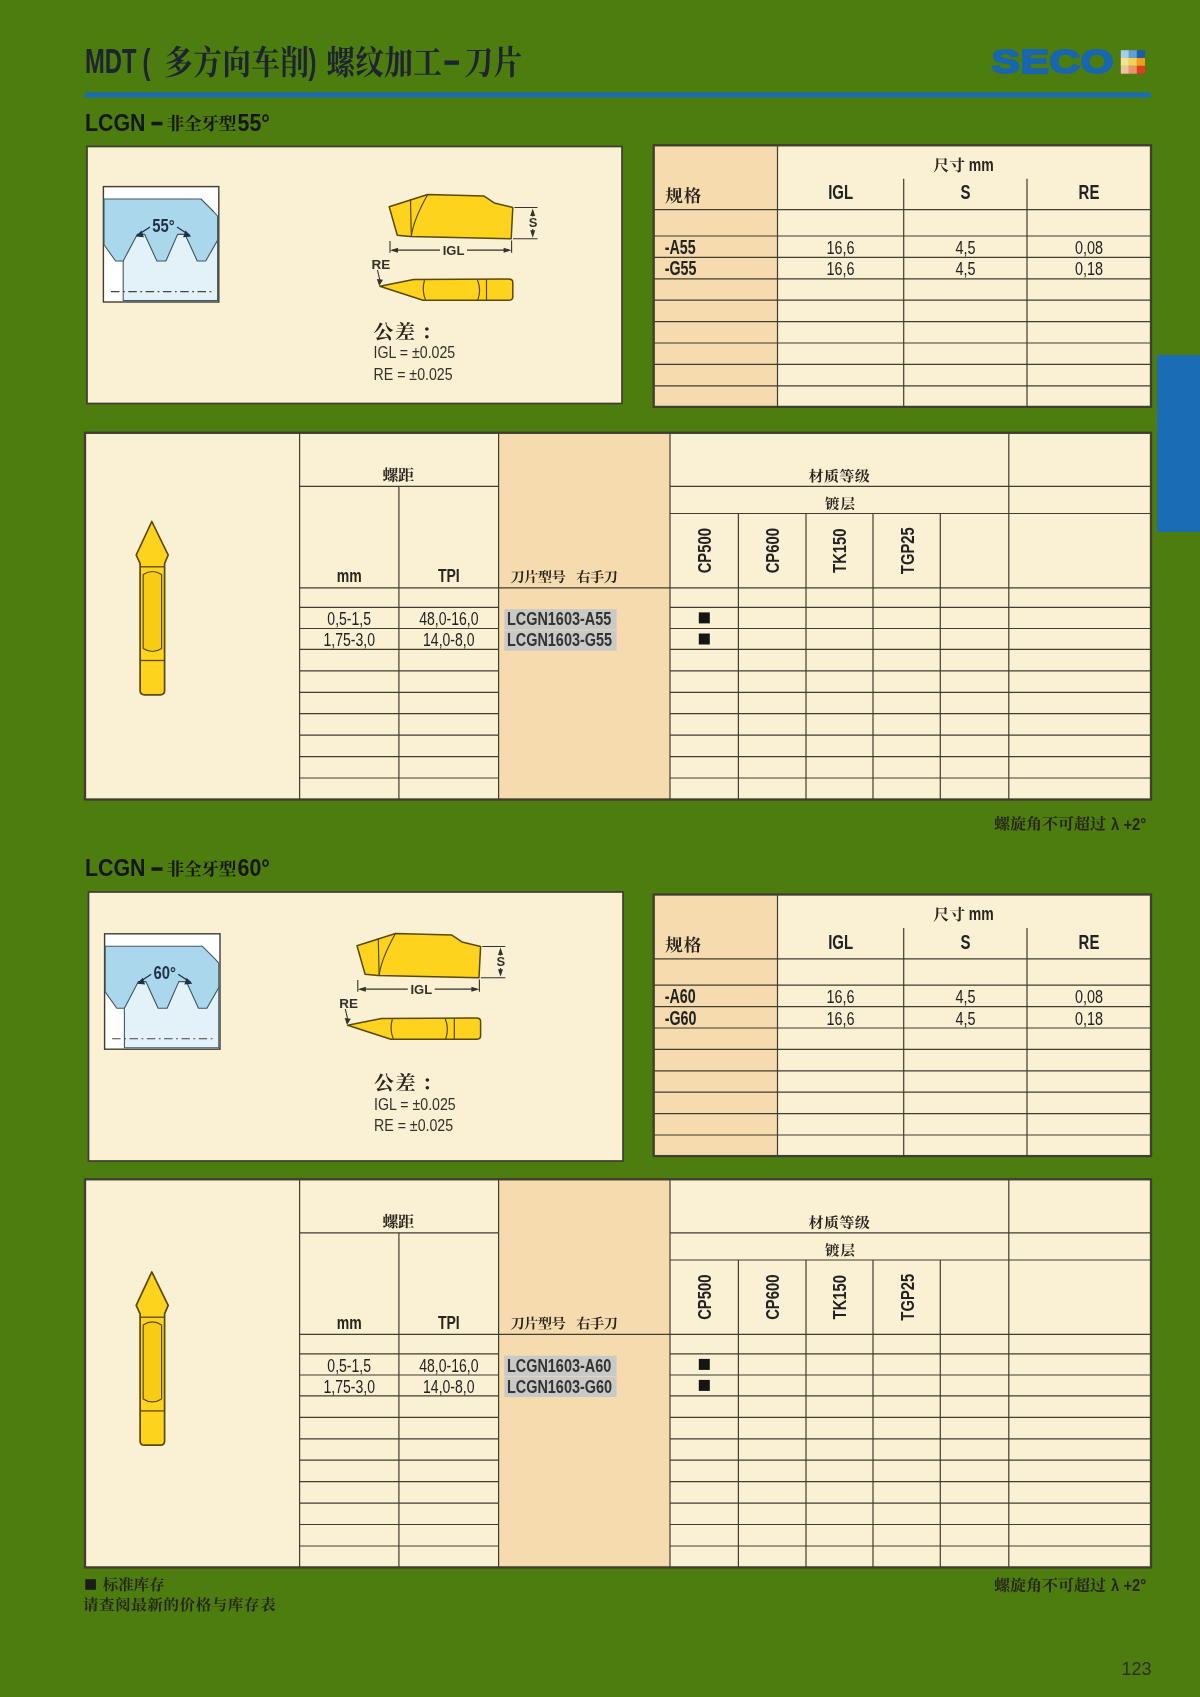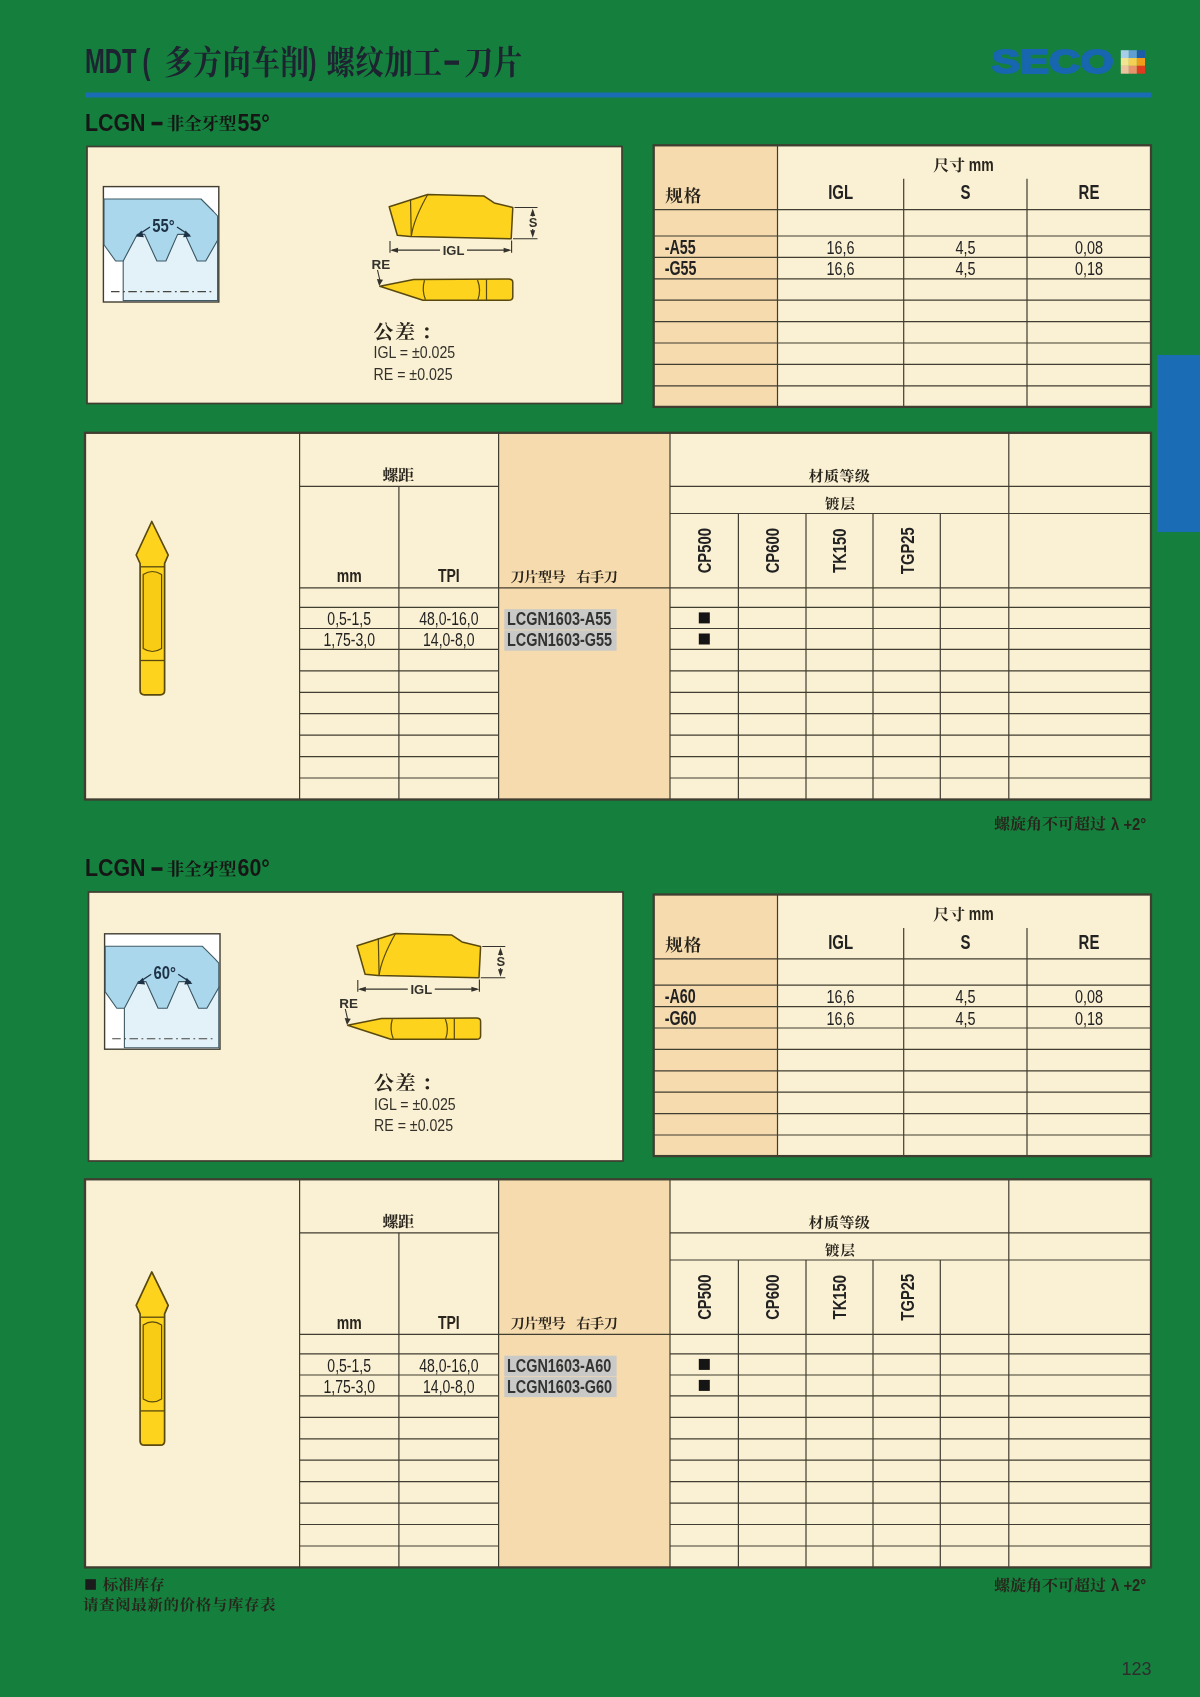--- a/index.html
+++ b/index.html
@@ -1,15 +1,15 @@
 <!DOCTYPE html>
 <html><head><meta charset="utf-8"><style>
 html,body{margin:0;padding:0;background:#ffffff}
 *{box-sizing:border-box}
-#page{position:relative;width:1200px;height:1697px;background:#15803d;overflow:hidden;font-family:"Liberation Sans",sans-serif}
+#page{position:relative;width:1200px;height:1697px;background:#4d7c0f;overflow:hidden;font-family:"Liberation Sans",sans-serif}
 svg{overflow:visible}
 </style></head><body>
 <div id="page">
 <svg width="0" height="0" style="position:absolute">
       <defs>
         <path id="u591A" d="M543 786C577 787 590 794 594 807L419 847C362 750 234 620 91 540L98 530C172 551 242 580 306 614C340 584 375 541 388 502C486 452 546 617 348 637C379 656 409 675 436 695L692 695C559 525 346 410 68 329L74 316C227 335 357 367 468 412C391 319 266 215 127 147L133 137C224 159 309 192 386 231C419 198 451 155 462 114C559 60 624 224 438 259C473 279 506 300 536 321L763 321C619 114 381 2 42 -73L47 -87C481 -53 740 65 905 294C934 297 950 300 959 310L838 413L771 350L575 350C596 366 615 383 633 399C668 399 681 407 686 420L555 451C670 508 761 582 834 670C862 671 878 675 887 684L768 785L702 723L473 723C499 744 522 765 543 786Z"></path>
         <path id="u65B9" d="M393 852L384 846C427 801 472 731 485 667C601 589 696 817 393 852ZM843 727L775 640L34 640L42 611L324 611C319 337 269 92 40 -84L47 -93C296 14 393 193 434 411L688 411C676 209 655 77 624 51C614 43 605 40 587 40C564 40 489 46 442 49L441 36C488 27 528 11 546 -7C563 -23 568 -52 567 -87C632 -87 673 -74 708 -45C765 2 791 139 805 391C827 394 840 401 848 409L741 501L678 439L439 439C448 494 453 552 457 611L940 611C954 611 965 616 968 627C921 668 843 727 843 727Z"></path>
         <path id="u5411" d="M94 655L94 -88L113 -88C162 -88 210 -60 210 -46L210 627L799 627L799 62C799 47 794 40 776 40C746 40 625 48 625 48L625 34C682 25 708 11 727 -6C745 -25 752 -51 756 -89C896 -76 914 -30 914 50L914 608C935 611 950 621 956 629L842 716L789 655L431 655C479 698 525 749 560 786C583 786 594 794 598 807L424 847C413 792 394 715 375 655L219 655L94 707ZM313 482L313 103L329 103C373 103 420 126 420 137L420 216L582 216L582 131L600 131C637 131 690 154 691 161L691 435C711 439 725 448 732 456L624 538L572 482L424 482L313 527ZM420 244L420 453L582 453L582 244Z"></path>
         <path id="u8F66" d="M534 805L377 852C363 811 337 745 305 674L58 674L66 645L292 645C255 564 214 480 181 421C165 414 149 405 138 397L253 318L302 369L469 369L469 202L32 202L40 174L469 174L469 -88L491 -88C554 -88 591 -63 592 -57L592 174L945 174C959 174 971 179 974 190C925 230 844 289 844 289L773 202L592 202L592 369L858 369C872 369 883 374 886 385C842 425 767 483 767 483L702 398L593 398L593 543C619 547 627 557 629 571L470 587L470 398L309 398C342 464 387 559 426 645L912 645C926 645 937 650 939 661C892 701 813 758 813 758L744 674L440 674L490 786C517 782 529 793 534 805Z"></path>
         <path id="u524A" d="M54 808L43 802C74 755 103 685 105 625C196 542 303 728 54 808ZM446 818C431 744 409 660 394 608L408 601C453 640 504 697 546 750C568 749 581 757 585 769ZM625 766L625 130L645 130C685 130 731 152 731 161L731 725C758 729 765 739 768 753ZM816 837L816 53C816 40 811 34 795 34C774 34 674 41 674 41L674 27C722 19 743 7 759 -11C774 -29 779 -56 782 -92C911 -80 928 -35 928 44L928 795C953 798 963 808 964 823ZM186 522L425 522L425 391L186 391ZM249 849L249 550L200 550L81 596L81 -84L100 -84C153 -84 186 -59 186 -52L186 201L425 201L425 38C425 28 420 25 408 25C371 25 309 29 309 29L309 16C348 10 372 -4 382 -20C393 -38 399 -56 399 -87C508 -81 532 -42 532 27L532 499C547 502 562 509 569 517L478 602L441 550L360 550L360 810C386 813 394 823 396 837ZM186 363L425 363L425 230L186 230Z"></path>

